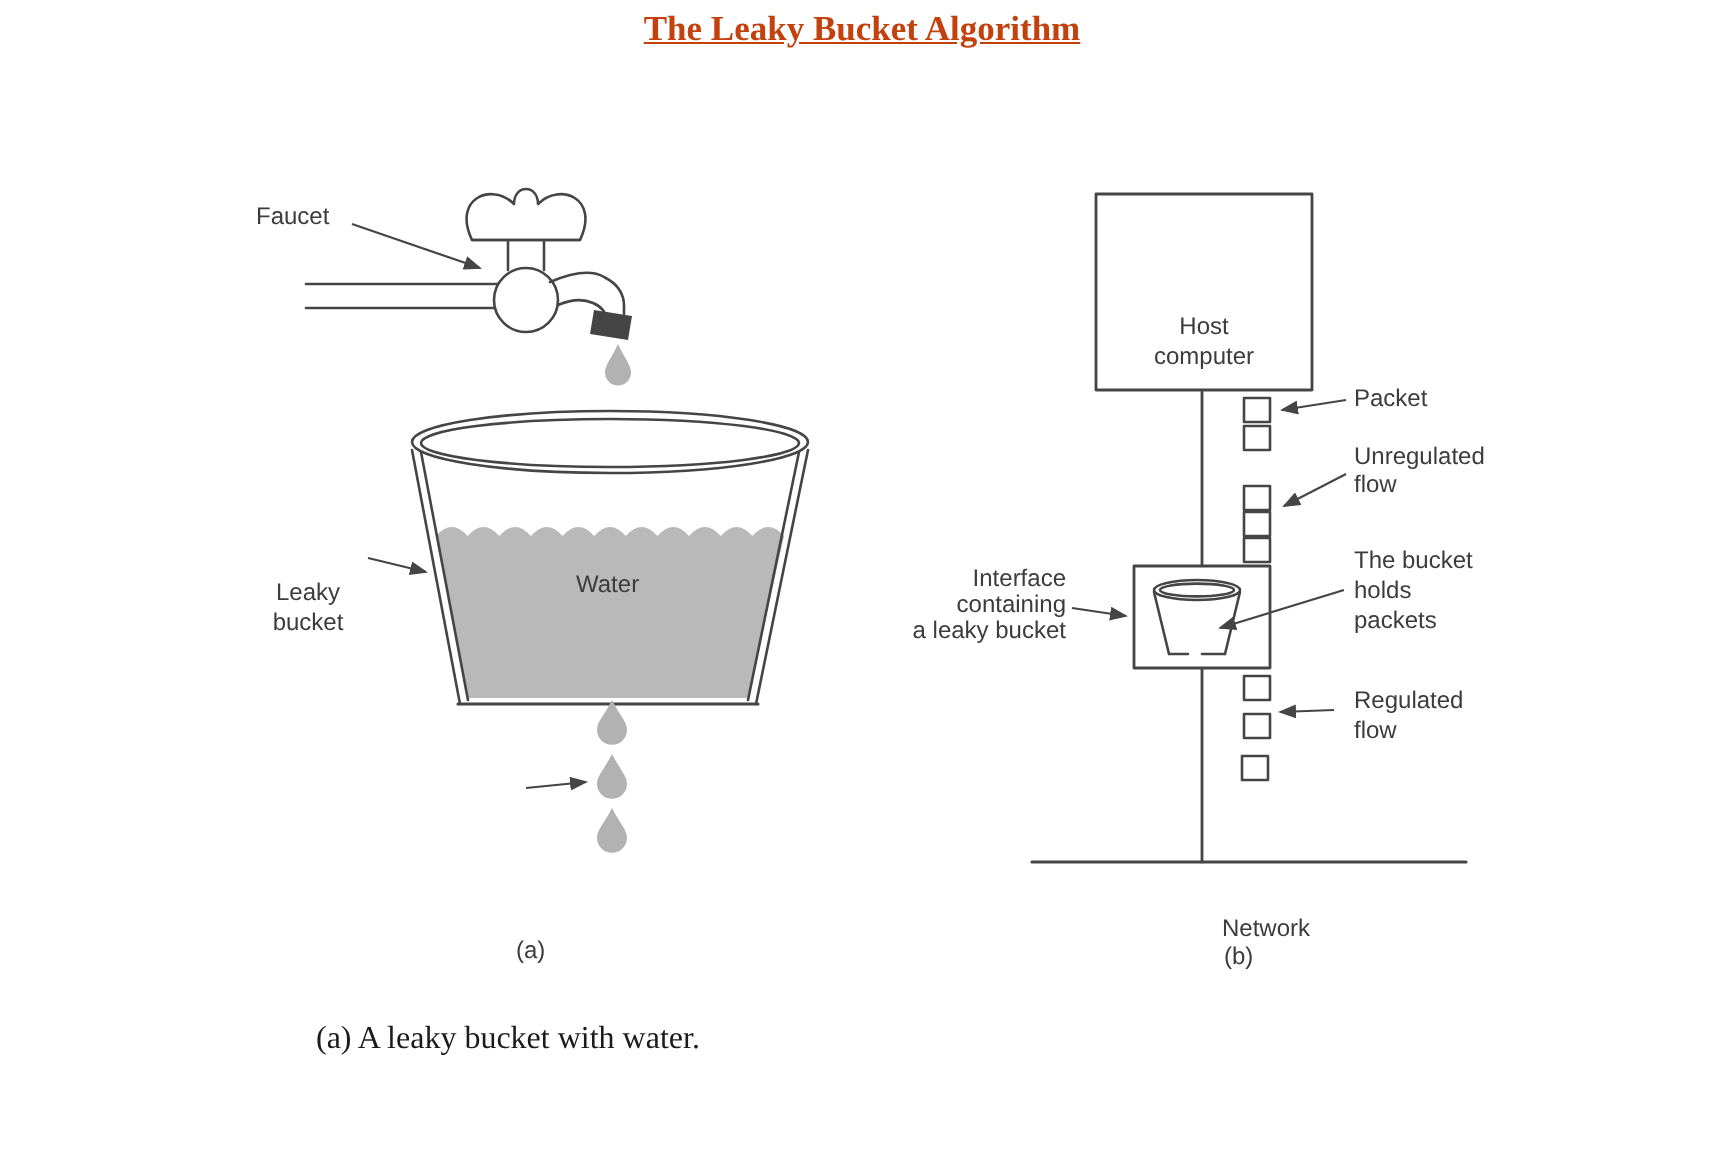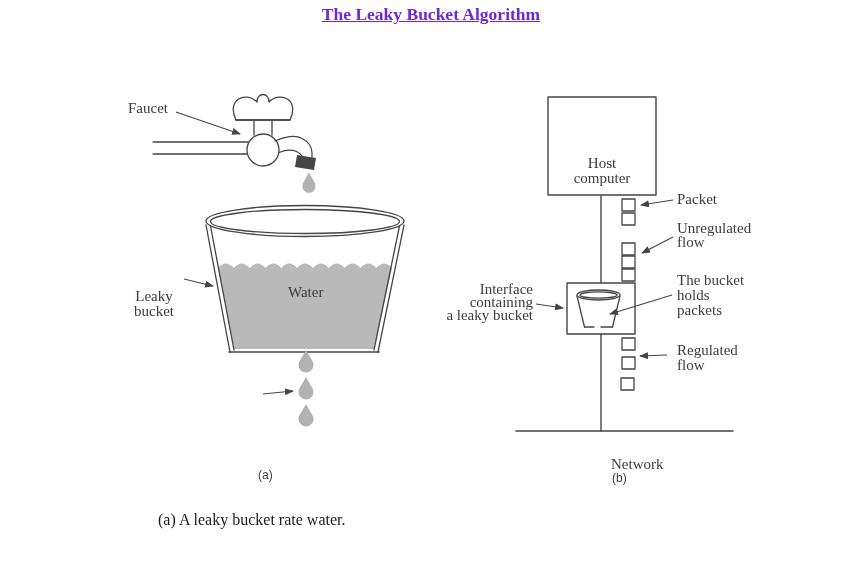--- a/index.html
+++ b/index.html
@@ -1,21 +1,21 @@
 <!DOCTYPE html>
 <html style="--ink: #454545; --water: #b9b9b9; --drop: #b2b2b2; --background: #ffffff; --paper: #ffffff; --label_text: #3c3c3c; --caption_text: #1b1b1b;"><head>
 <meta charset="utf-8">
 <style>
   html,body{margin:0;padding:0;background:#fff;}
   .stage{position:relative;width:862px;height:587px;background:var(--background,#fff);overflow:hidden;
          font-family:"Liberation Sans",sans-serif;}
   .title{position:absolute;top:4px;left:0;width:100%;text-align:center;
          font-family:"Liberation Serif",serif;font-weight:bold;font-size:17.5px;
-         text-decoration:underline;color:#6d28d9;}
-  .label{position:absolute;font-family:Liberation Serif, serif;font-size:15px;
+         text-decoration:underline;color:#c2410c;}
+  .label{position:absolute;font-family:Liberation Sans, sans-serif;font-size:12px;
          color:var(--label_text,#3c3c3c);white-space:pre-line;line-height:14.5px;}
   .center{text-align:center;margin-top:28px;}
   .right{text-align:right;}
   .caption{position:absolute;font-family:"Liberation Serif",serif;font-size:16px;
            color:var(--caption_text,#1b1b1b);white-space:nowrap;}
   .tag{position:absolute;font-family:"Liberation Sans",sans-serif;font-size:12px;
        color:var(--label_text,#3c3c3c);}
   svg.art{position:absolute;left:0;top:0;}
   .ink{stroke:var(--ink,#454545);fill:none;stroke-width:1.3;stroke-linecap:round;stroke-linejoin:round;}
   .inkw{stroke:var(--ink,#454545);fill:var(--paper,#ffffff);stroke-width:1.3;stroke-linejoin:round;}
@@ -118,21 +118,21 @@
     <path class="arrow" d="M672,295 L610,314" marker-end="url(#arrow)"></path>
     <path class="arrow" d="M667,355 L640,356" marker-end="url(#arrow)"></path>
     <path class="arrow" d="M536,304 L563,308" marker-end="url(#arrow)"></path>
   </svg>
 
   <div class="label" style="left:128px;top:101px;">Faucet</div>
   <div class="label center" style="left:129px;top:261px;width:50px;">Leaky
 bucket</div>
   <div class="label" style="left:288px;top:285px;">Water</div>
   <div class="tag" style="left:258px;top:468px;">(a)</div>
-  <div class="caption" style="left:158px;top:511px;">(a) A leaky bucket rate water.</div>
+  <div class="caption" style="left:158px;top:511px;">(a) A leaky bucket with water.</div>
 
   <div class="label center" style="left:548px;top:128px;width:108px;line-height:15px;">Host
 computer</div>
   <div class="label" style="left:677px;top:192px;">Packet</div>
   <div class="label" style="left:677px;top:221px;line-height:14px;">Unregulated
 flow</div>
   <div class="label" style="left:677px;top:273px;line-height:15px;">The bucket
 holds
 packets</div>
   <div class="label" style="left:677px;top:343px;line-height:15px;">Regulated

